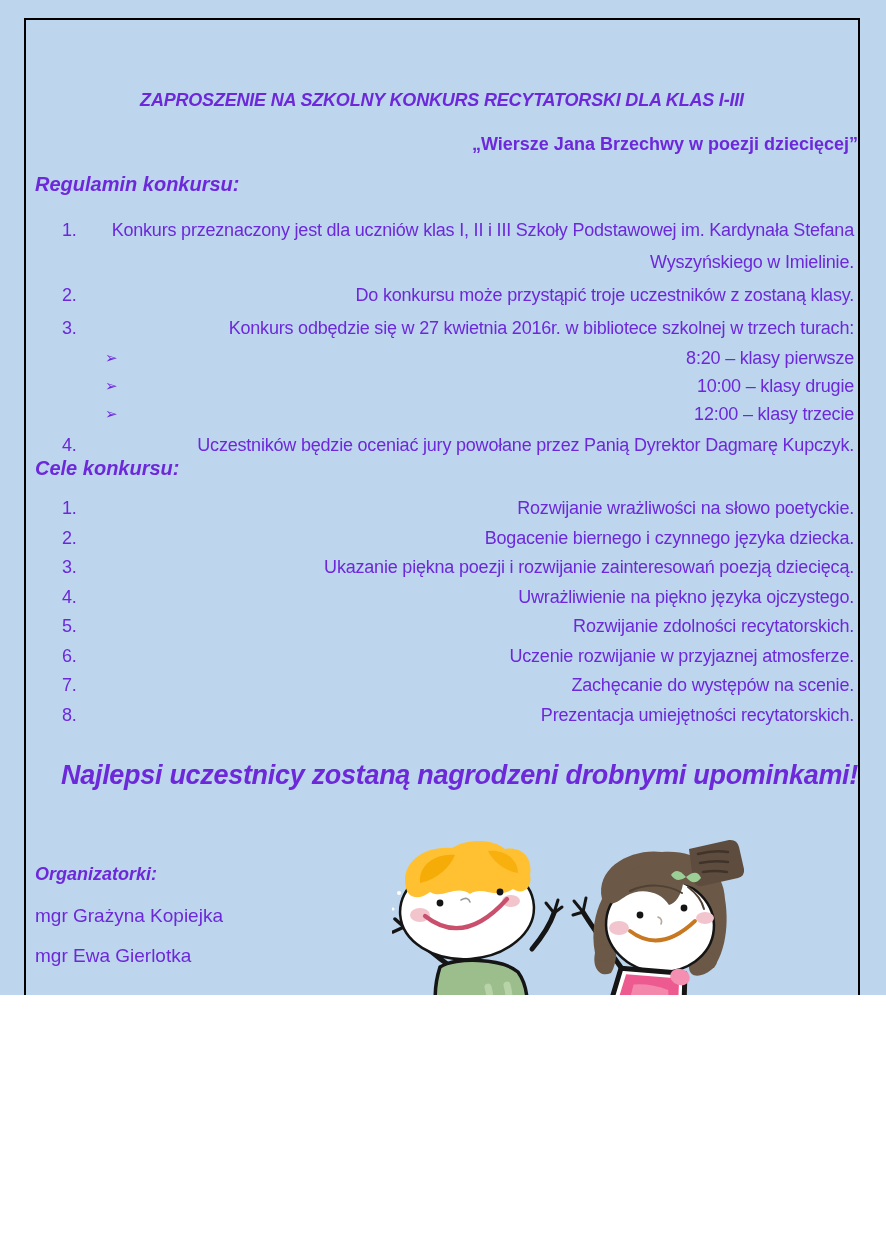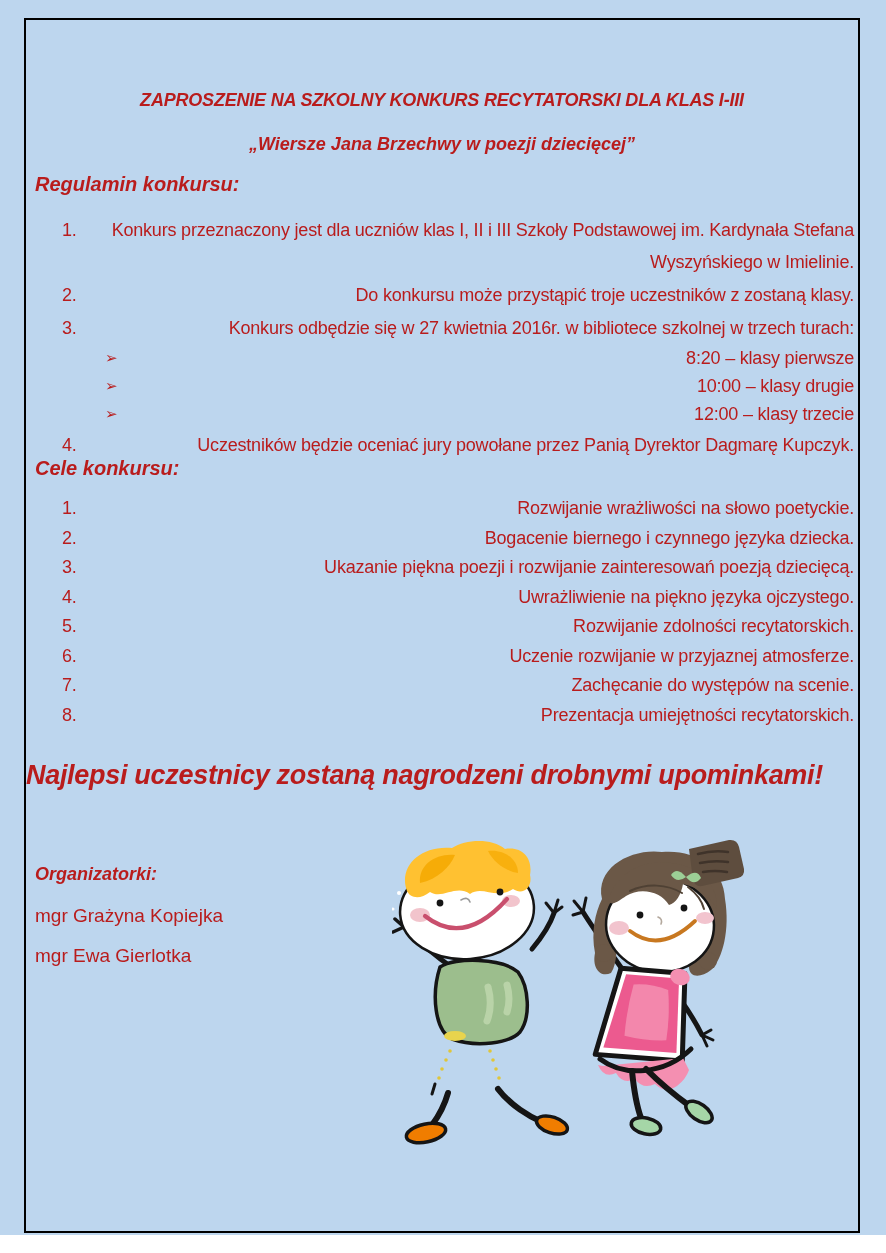--- a/index.html
+++ b/index.html
@@ -1,40 +1,40 @@
 <!DOCTYPE html>
 <html><head>
 <meta charset="utf-8">
 <style>
   html,body { margin:0; padding:0; }
   .page {
     position:relative;
-    width:886px; height:1235px;
+    width:886px; height:995px;
     background:#bdd6ee;
     font-family:"Liberation Sans", sans-serif;
-    color:#b91c1c;
+    color:#6d28d9;
     overflow:hidden;
   }
   .sheet {
     position:absolute;
     left:24px; top:18px;
     width:832px; height:1211px;
     border:2px solid #000;
   }
   .abs { position:absolute; }
   .title {
     top:70px; left:0; right:0;
     text-align:center;
     font-size:18px; font-weight:bold; font-style:italic;
     letter-spacing:-0.2px;
   }
   .subtitle {
     top:114px; left:0; right:0;
-    text-align:center;
-    font-size:18px; font-weight:bold; font-style:italic;
+    text-align:right;
+    font-size:18px; font-weight:bold; 
   }
   .section-heading {
     left:9px;
     font-size:20px; font-weight:bold; font-style:italic;
   }
   .reg-heading  { top:153px; }
   .cele-heading { top:437px; }
   .doc-list {
     left:9px; right:4px;
     margin:0; padding:0;
@@ -65,21 +65,21 @@
     position:relative;
     padding-left:42px;
   }
   .arrow-bullet {
     position:absolute; left:18px;
     font-size:15px;
     font-family:"DejaVu Sans", sans-serif;
   }
   .highlight {
     top:740px; left:0; right:0;
-    text-align:left;
+    text-align:right;
     font-size:27px; font-weight:bold; font-style:italic;
     letter-spacing:-0.3px;
   }
   .org-heading {
     top:844px; left:9px;
     font-size:18px; font-weight:bold; font-style:italic;
   }
   .org-name { left:9px; font-size:19px;text-align:center; }
   .org-name-1 { top:885px; }
   .org-name-2 { top:925px; }

